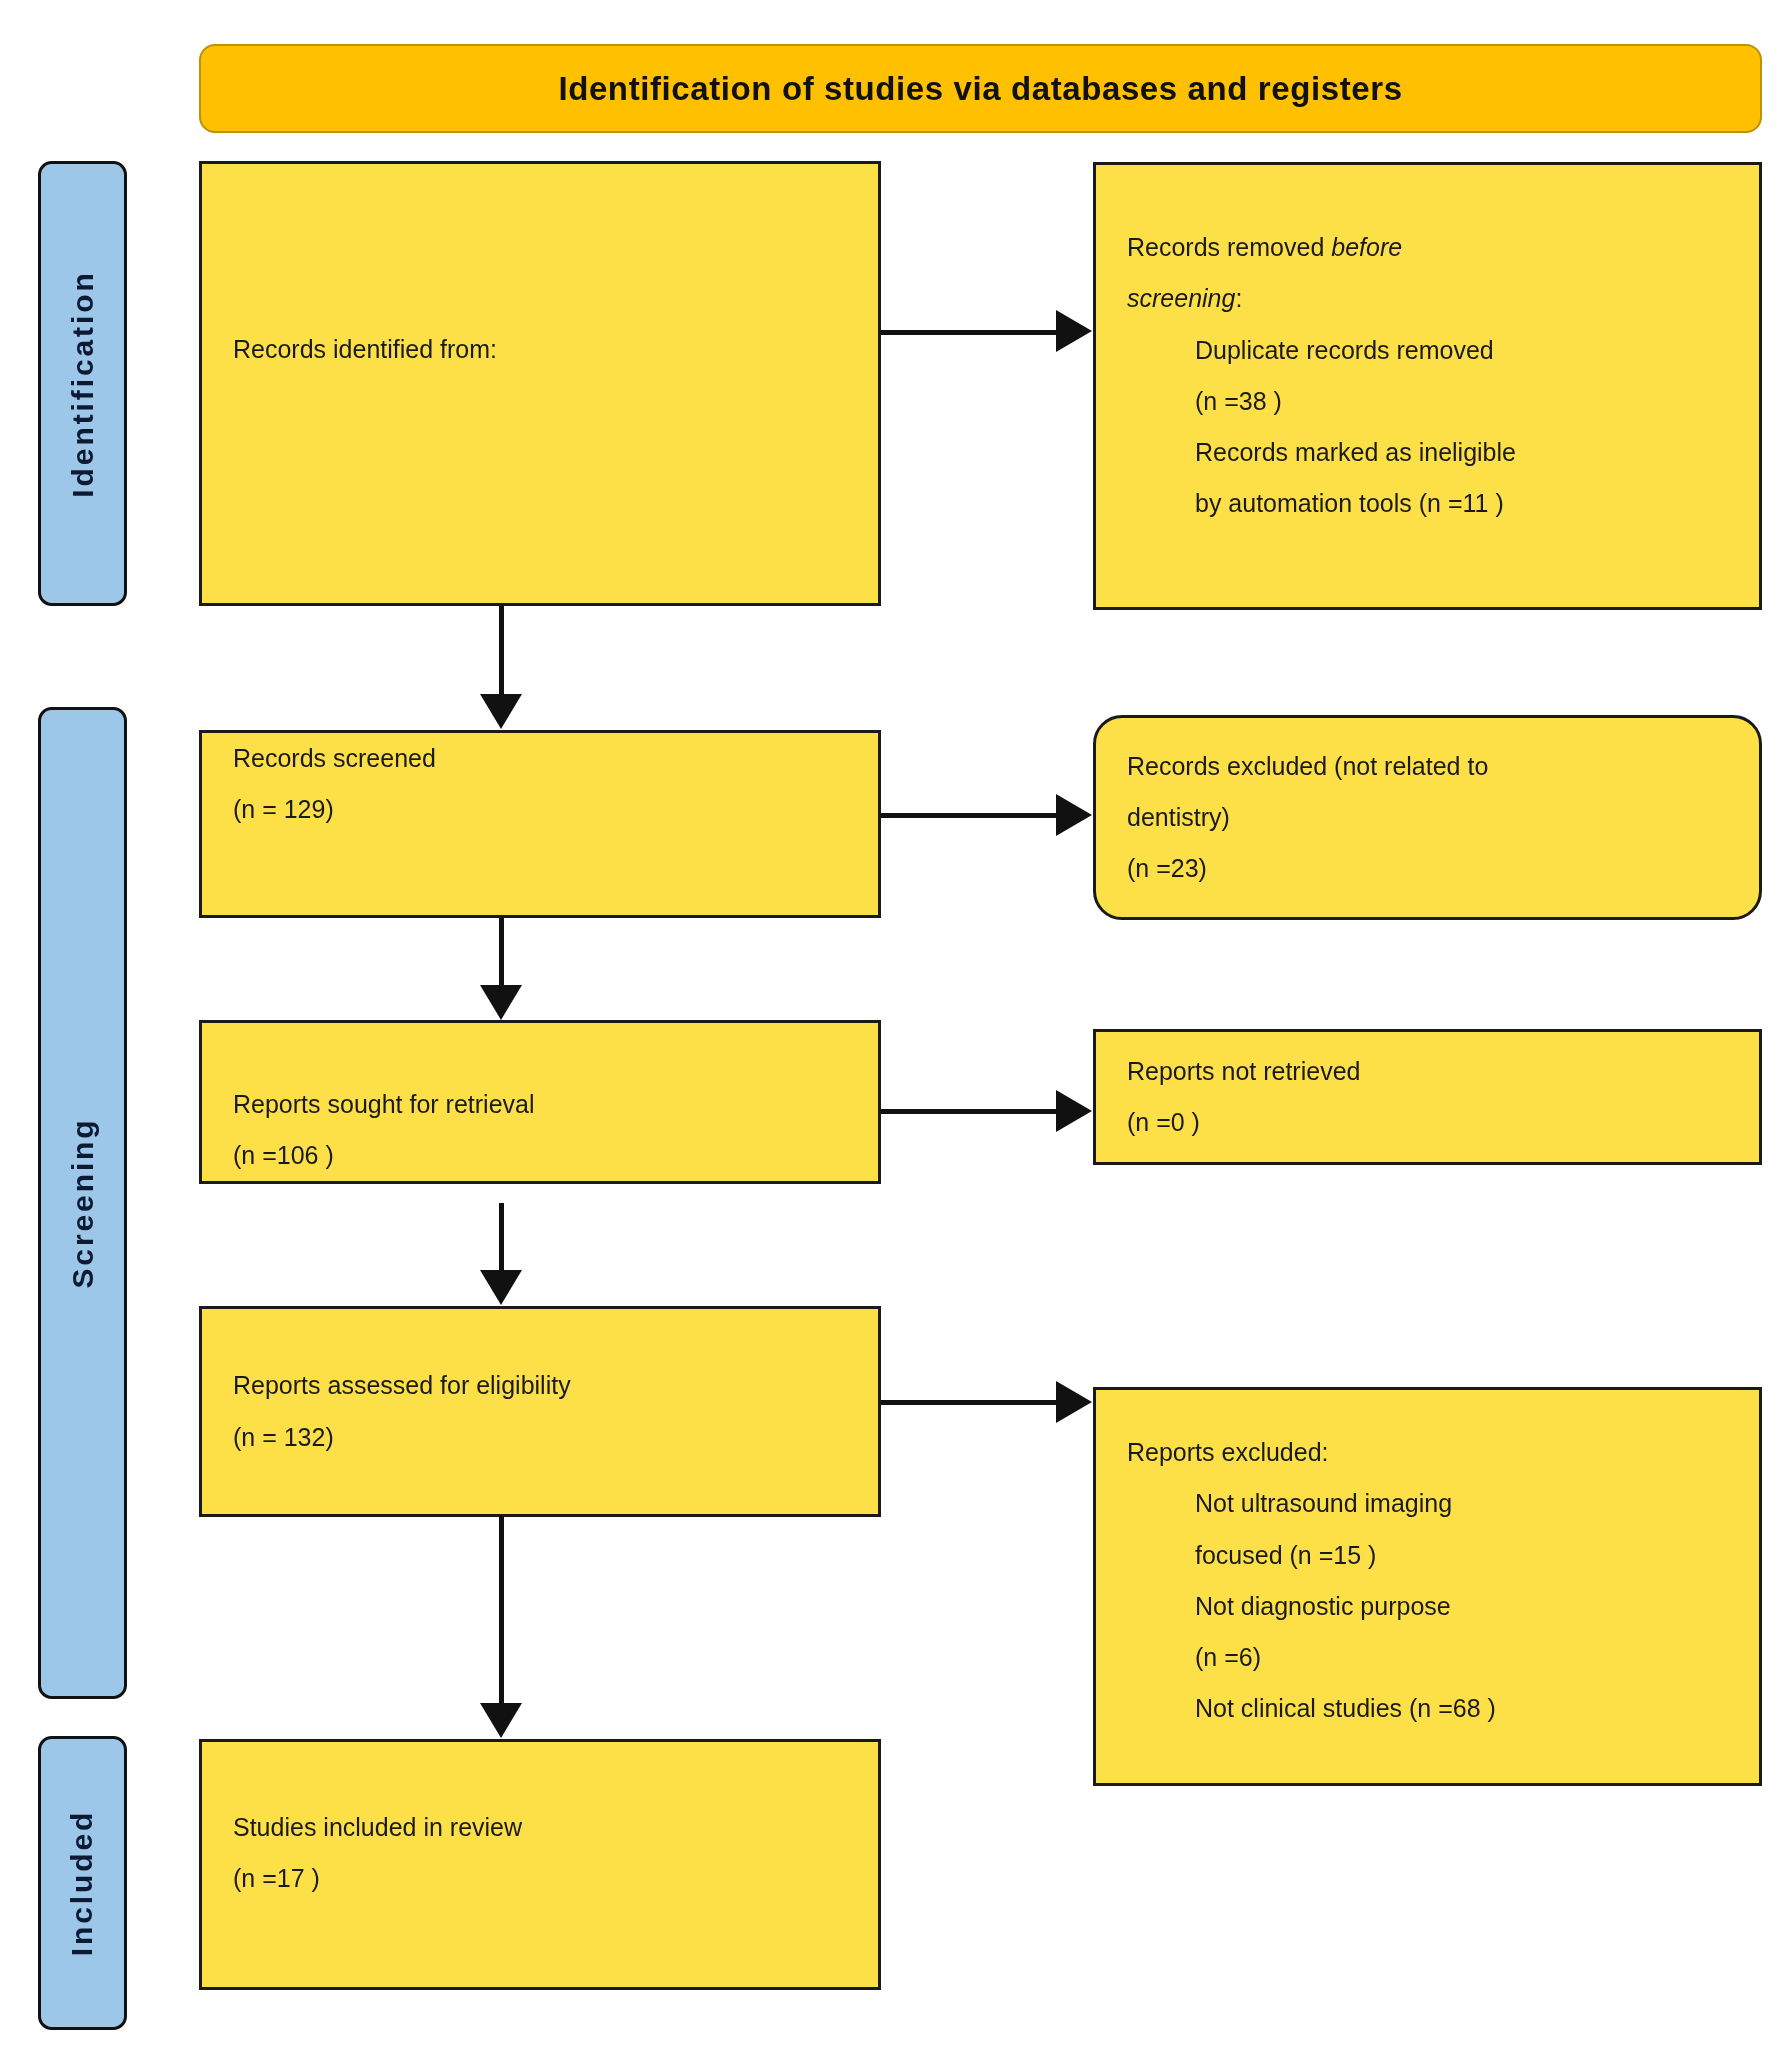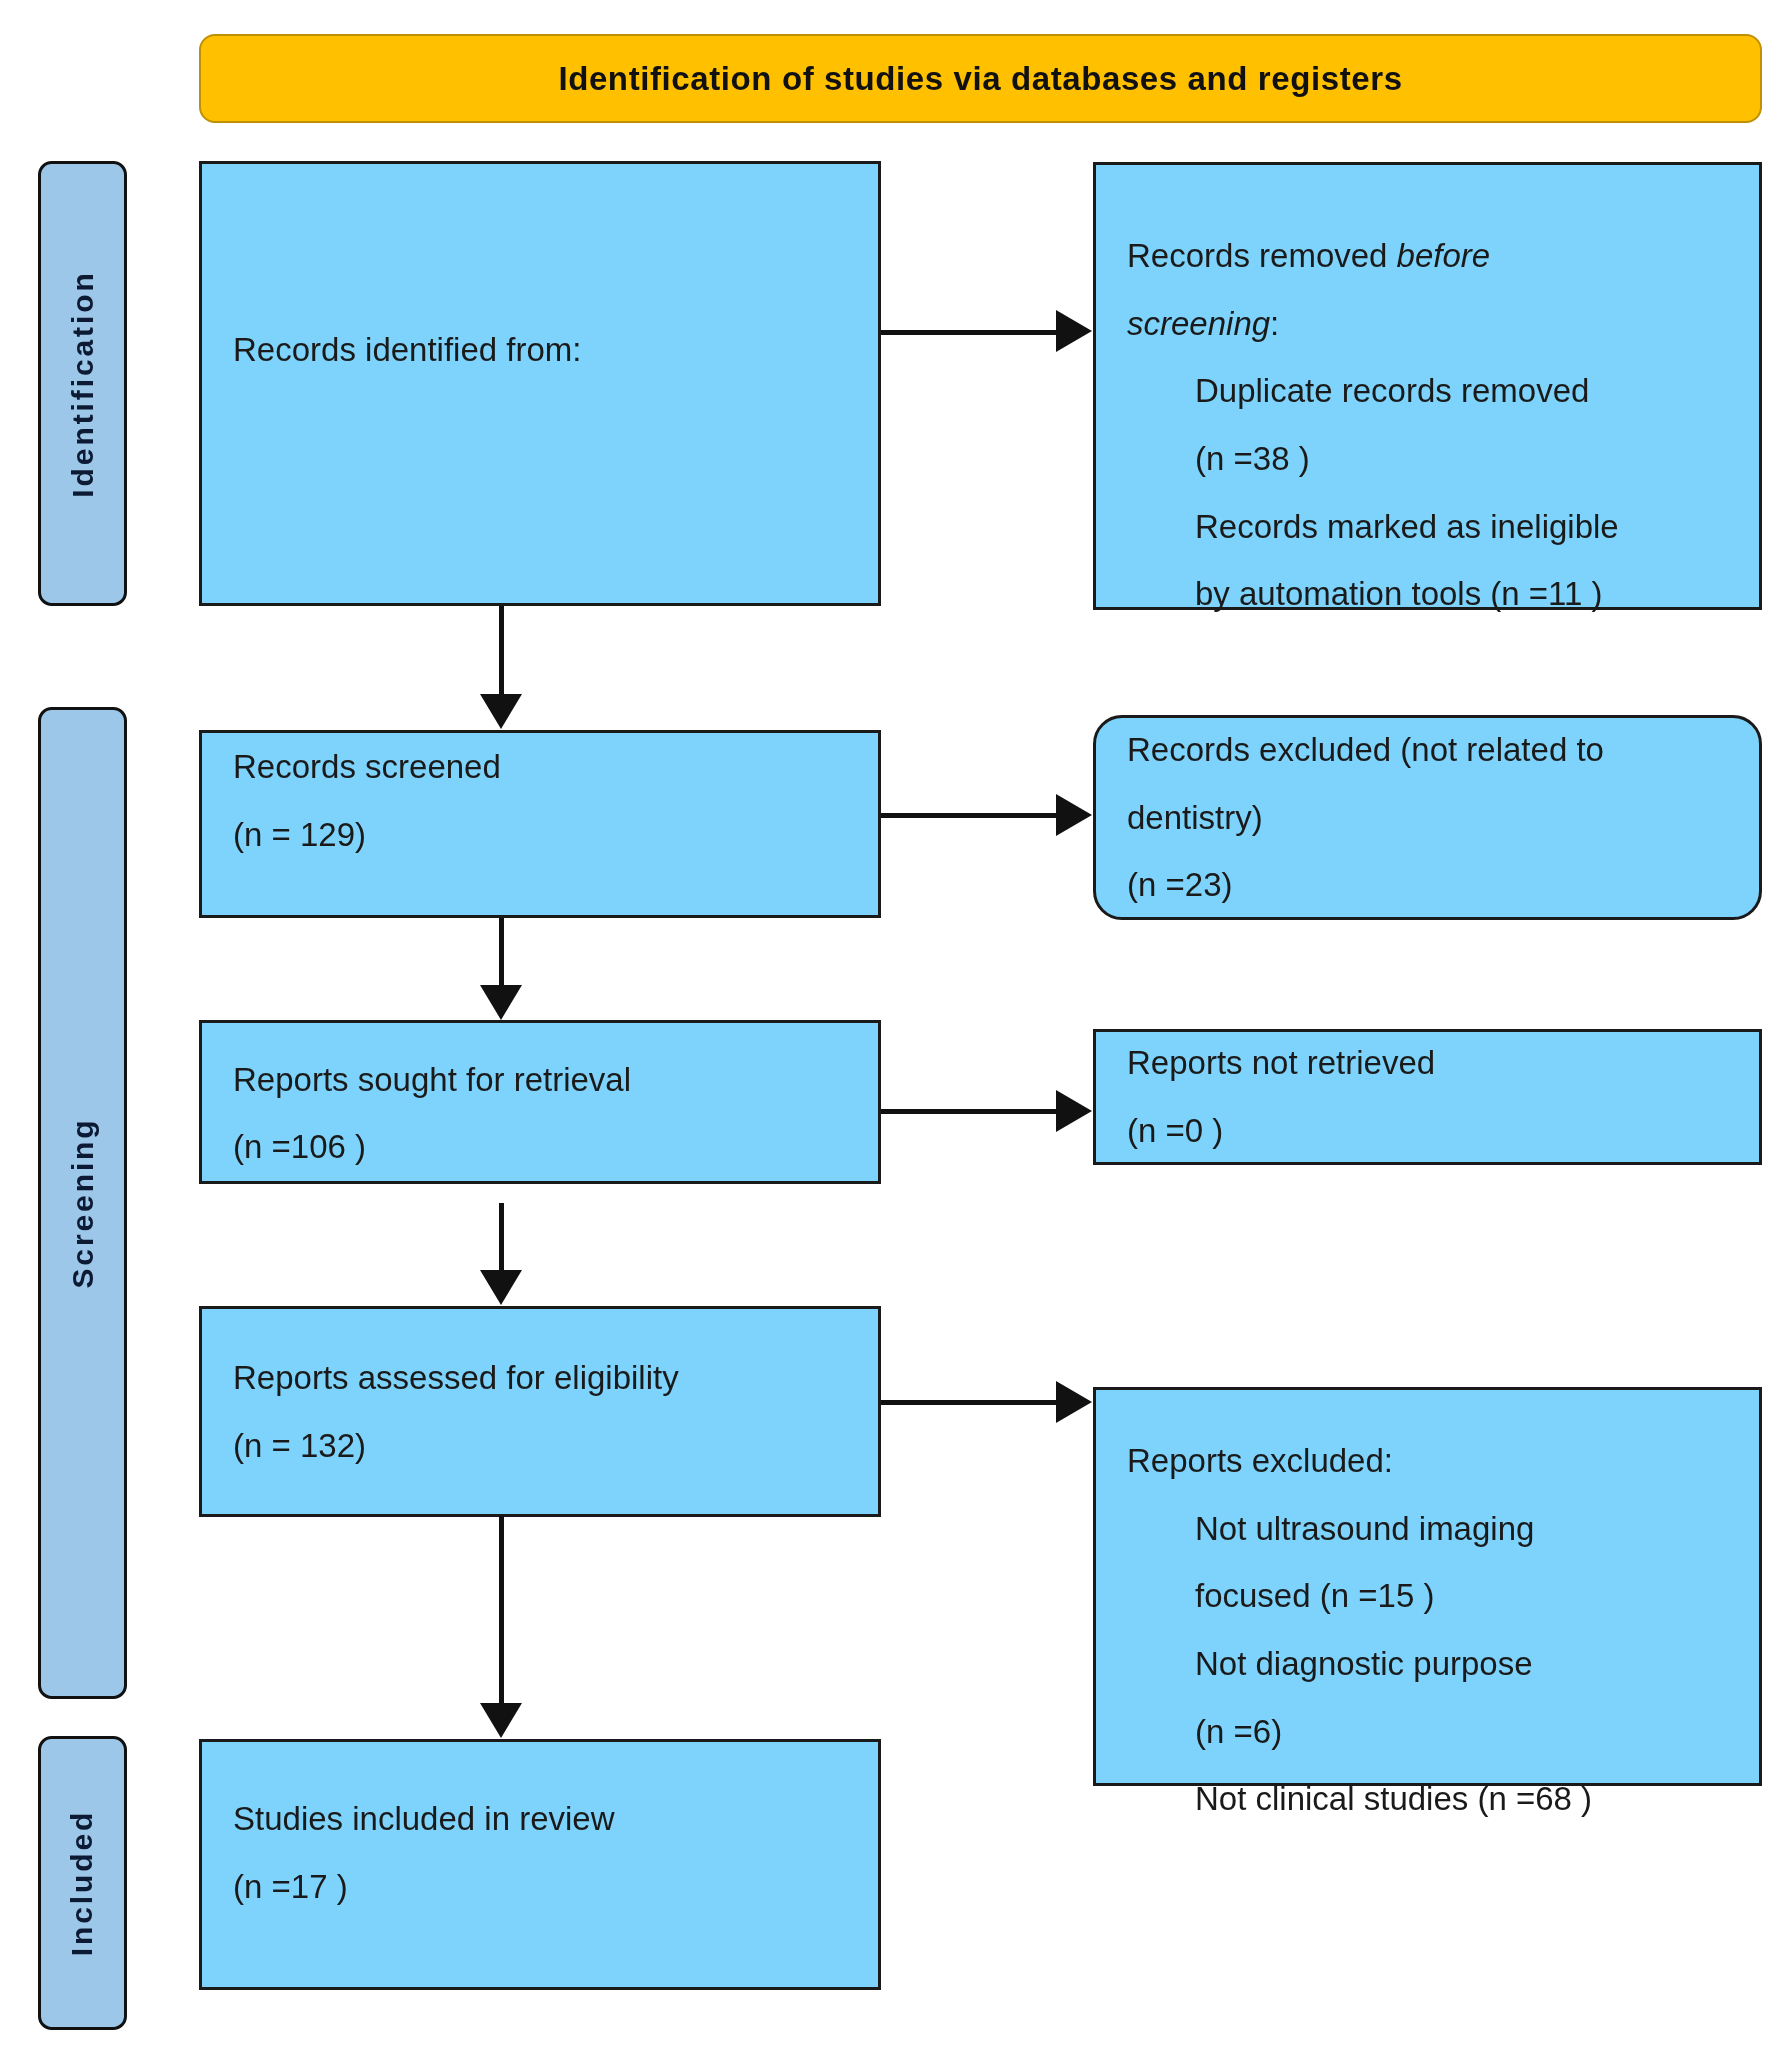--- a/index.html
+++ b/index.html
@@ -12,21 +12,21 @@
     position: relative;
     width: 1788px;
     height: 2046px;
     background: #ffffff;
     overflow: hidden;
   }
 
   
   .banner {
     position: absolute;
-    left: 199px; top: 34px;
+    left: 199px; top: 44px;
     width: 1563px; height: 89px;
     background: #FFC000;
     border: 2.9px solid #BF9000;
     border-radius: 16px;
     box-sizing: border-box;
     display: flex;
     align-items: center;
     justify-content: center;
   }
   .banner .banner-text {
@@ -57,26 +57,26 @@
     color: #0d1a33;
     letter-spacing: 2.9px;
   }
   .stage-identification { top: 161px;  height: 445px;  }
   .stage-screening      { top: 707px; height: 992px; }
   .stage-included       { top: 1736px; height: 294px;  }
 
   
   .fbox {
     position: absolute;
-    background: #7dd3fc;
+    background: #fde047;
     border: 3.4px solid #1a1a1a;
     box-sizing: border-box;
     display: flex;
     flex-direction: column;
-    font-size: 33px;
+    font-size: 25px;
     color: #1a1a1a;
     line-height: 2.05;
   }
   .col-left  { left: 199px;  width: 682px; }
   .col-right { left: 1093px; width: 669px; }
 
   .box-l1 { top: 161px;  height: 445px; justify-content: center; padding: 0 23px 68px 31px; }
   .box-r1 { top: 162px;  height: 448px; justify-content: flex-start; padding: 57px 17px 0 31px; }
   .box-l2 { top: 730px; height: 188px; padding: 0 23px 0 31px; }
   .box-r2 { top: 715px; height: 205px; justify-content: center; padding: 0 17px 0 31px; border-radius: 29px; }

